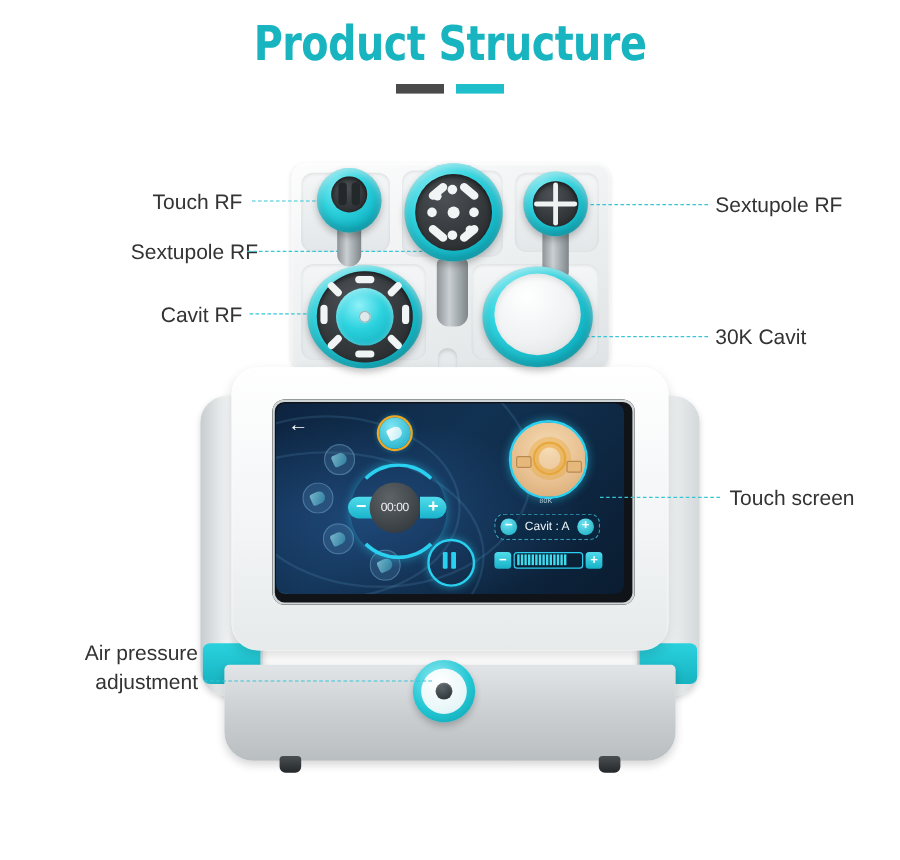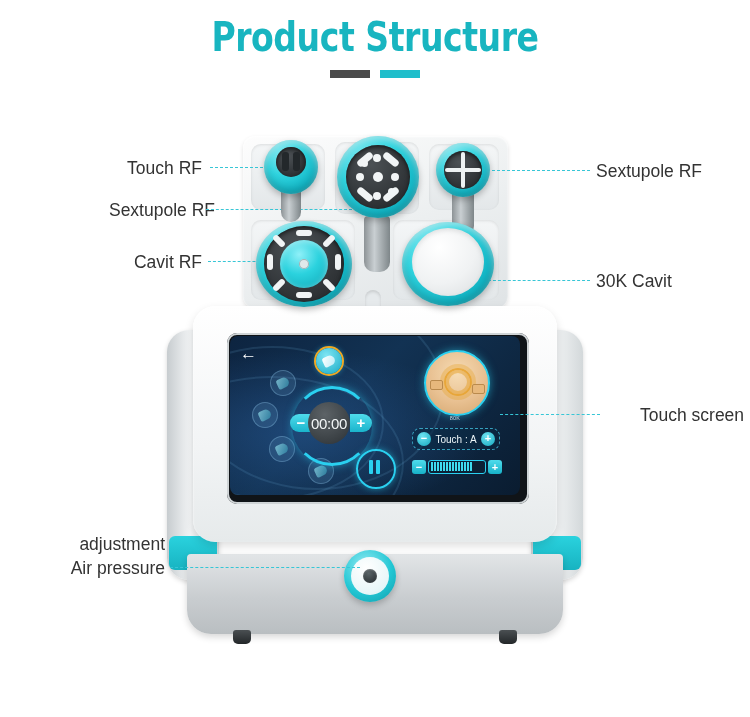--- a/index.html
+++ b/index.html
@@ -276,21 +276,21 @@
   #timer-core {
     position: absolute;
     left: 78px; top: 66px;
     width: 42px; height: 42px;
     border-radius: 50%;
     background: radial-gradient(circle at 40% 30%, #5d6367, #3a4044 70%, #2a2f32);
     display: flex; align-items: center; justify-content: center;
   }
   #timer-value {
     color: #f2f6f7;
-    font-size: 15px;
+    font-size: 10px;
     font-family: "Liberation Sans", sans-serif;
     letter-spacing: -0.3px;
   }
   .timer-pill {
     position: absolute;
     top: 78px;
     width: 22px; height: 18px;
     background: linear-gradient(180deg,#4fdcec,#1ab4cc);
     color: #ffffff;
     font-size: 15px;
@@ -535,21 +535,21 @@
 
           <div id="thumb-ring">
             <div id="thumb-rings-inner"></div>
             <div class="thumb-pad" style="left:4px; top:28px;"></div>
             <div class="thumb-pad" style="left:46px; top:32px;"></div>
           </div>
           <div id="thumb-caption">80K</div>
 
           <div id="mode-box">
             <div class="round-btn">−</div>
-            <div id="mode-text">Touch : A</div>
+            <div id="mode-text">Cavit : A</div>
             <div class="round-btn">+</div>
           </div>
 
           <div id="level-row">
             <div class="sq-btn">−</div>
             <div id="level-bar">
                 <div class="level-seg"></div>
                 <div class="level-seg"></div>
                 <div class="level-seg"></div>
                 <div class="level-seg"></div>
@@ -582,25 +582,25 @@
 <div class="label right-align" style="left:62px; top:157px; width:140px;">Touch  RF</div>
 <div class="leader" style="left:210px; top:167px; width:58px;"></div>
 
 <div class="label right-align" style="left:55px; top:199px; width:160px;">Sextupole RF</div>
 <div class="leader" style="left:206px; top:209px; width:146px;"></div>
 
 <div class="label right-align" style="left:62px; top:251px; width:140px;">Cavit RF</div>
 <div class="leader" style="left:208px; top:261px; width:82px;"></div>
 
 <div class="label right-align" style="left:20px; top:533px; width:145px;">
+  <div>Air pressure</div>
   <div>adjustment</div>
-  <div>Air pressure</div>
 </div>
 <div class="leader" style="left:170px; top:567px; width:190px;"></div>
 
 <div class="label" style="left:596px; top:160px;">Sextupole RF</div>
 <div class="leader" style="left:492px; top:170px; width:98px;"></div>
 
 <div class="label" style="left:596px; top:270px;">30K Cavit</div>
 <div class="leader" style="left:488px; top:280px; width:102px;"></div>
 
-<div class="label" style="left:608px; top:404px;margin-left:32px;">Touch screen</div>
+<div class="label" style="left:608px; top:404px;">Touch screen</div>
 <div class="leader" style="left:500px; top:414px; width:100px;"></div>
 
 </body></html>

